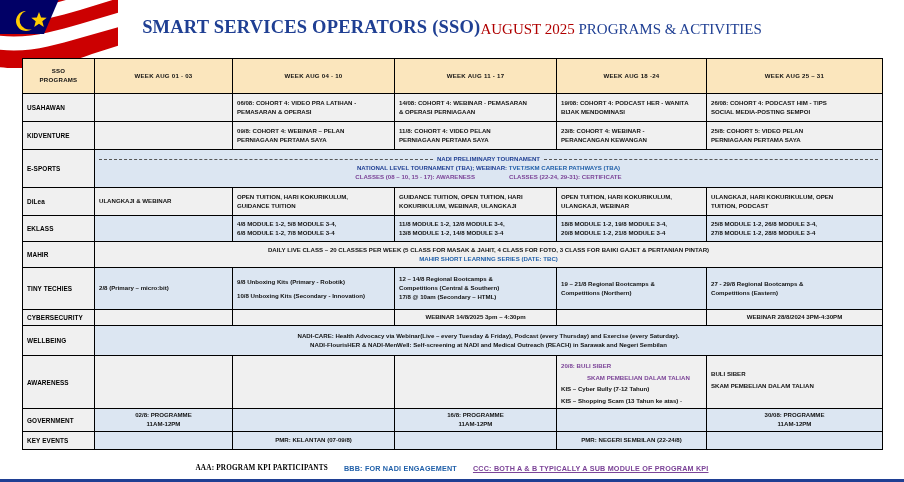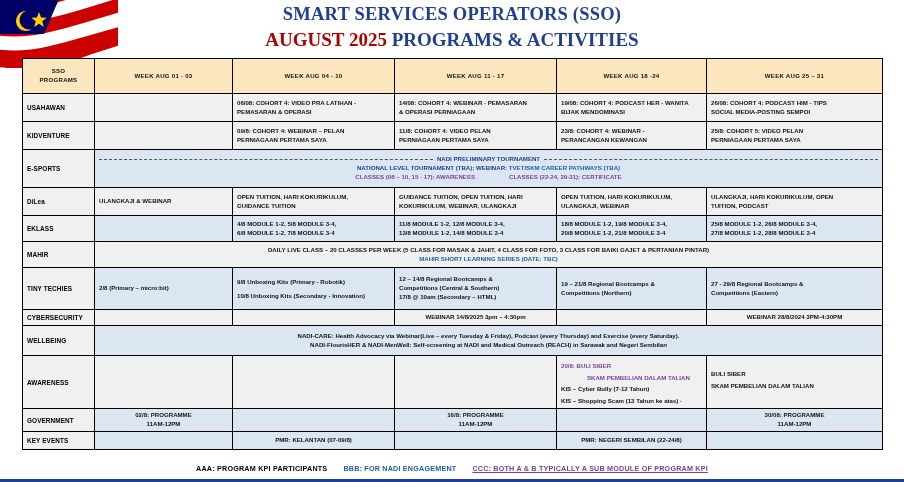--- a/index.html
+++ b/index.html
@@ -8,29 +8,29 @@
     background:#ffffff;
     font-family:"Liberation Sans", sans-serif;
     overflow:hidden;
     position:relative;
   }
   
   .flag-wrap{position:absolute;left:0;top:0;width:118px;height:68px;overflow:hidden;}
   
   .header{
     position:absolute;left:0;top:0;width:904px;height:56px;
-    display:flex;flex-direction:column;align-items:center;justify-content:center;
+    display:flex;flex-direction:row;align-items:center;justify-content:center;
     font-family:"Liberation Serif", serif;
   }
   .title-1{
     font-size:18.5px;font-weight:bold;color:#1f3f93;letter-spacing:.2px;
     line-height:1.15;
   }
   .title-2{
-    font-size:19px;font-weight:bold;color:#1f3f93;line-height:1.25;margin-top:2px;
+    font-size:15px;font-weight:normal;color:#1f3f93;line-height:1.25;margin-top:2px;
   }
   .title-2 .red{color:#b00000;}
 
   
   .sheet{
     position:absolute;left:22px;top:58px;width:860px;
     border-collapse:collapse;
     table-layout:fixed;
   }
   .sheet td,.sheet th{
@@ -85,21 +85,21 @@
   .mahir-cell{text-align:center;line-height:1.65;}
   .wellbeing-cell{text-align:center;line-height:1.85;color:#1f5fa9;font-size:6.2px;}
 
   .indent{padding-left:26px;display:block;}
 
   .footer{
     position:absolute;left:22px;top:458px;width:860px;height:20px;
     display:flex;align-items:center;justify-content:center;gap:16px;
     font-size:7.2px;font-weight:bold;letter-spacing:.2px;
   }
-  .footer .aaa{color:#000;}
+  .footer .aaa{color:#000;font-family:Liberation Serif, serif;}
   .footer .bbb{color:#1f5fa9;}
   .footer .ccc{color:#7b4397;text-decoration:underline;}
   .bottombar{
     position:absolute;left:0;top:479px;width:904px;height:3px;background:#1f3f93;
   }
   .cellline{display:block;}
 </style>
 </head>
 <body>
 

